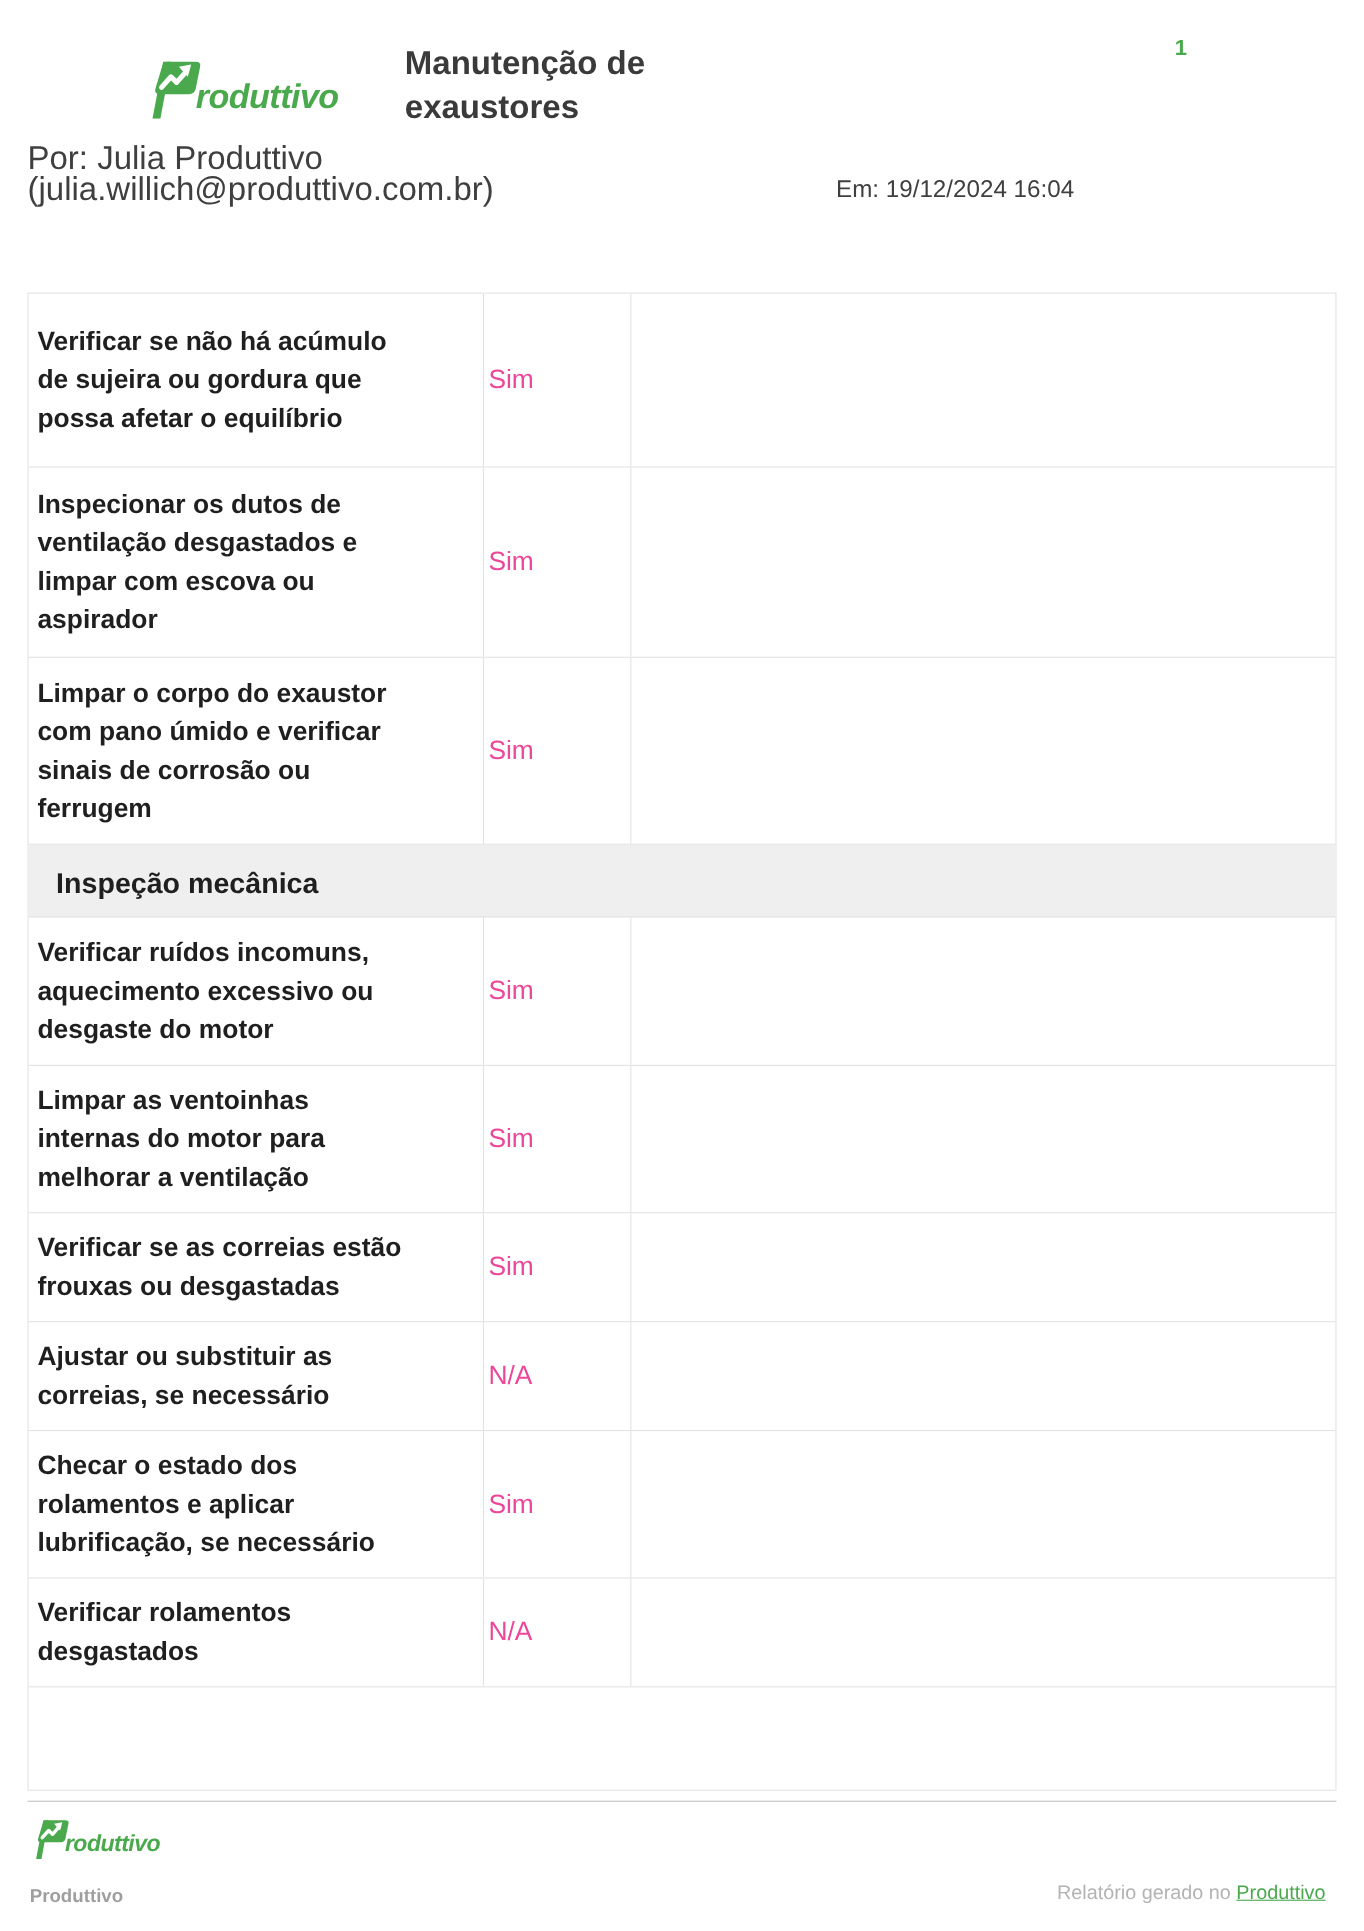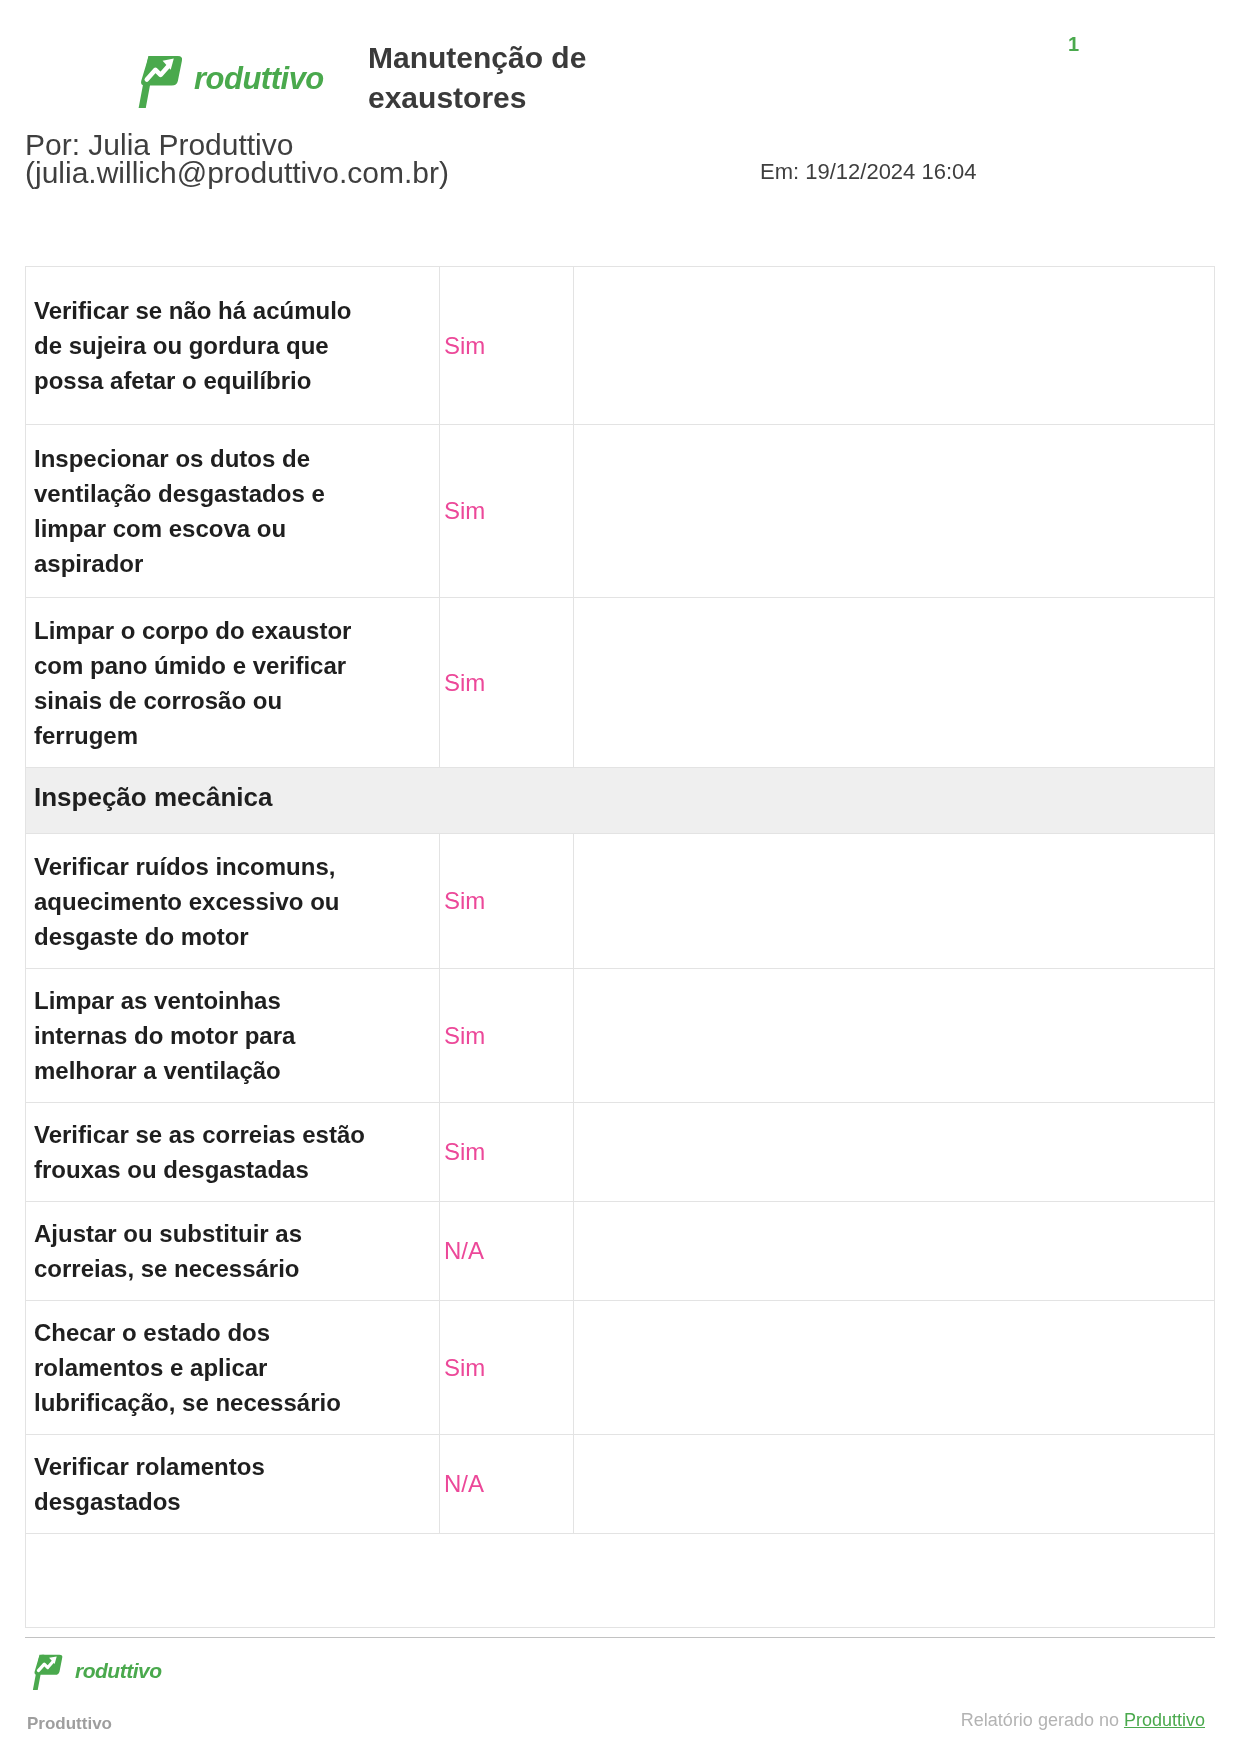--- a/index.html
+++ b/index.html
@@ -8,21 +8,21 @@
     --section-bg:#efefef;
     --text-dark:#2a2a2a;
     --muted-gray:#a6a6a6;
   }
   *{box-sizing:border-box;margin:0;padding:0;}
   html,body{background:#ffffff;}
   body{font-family:"Liberation Sans","DejaVu Sans",sans-serif;color:var(--text-dark);}
   .page{position:relative;width:1240px;height:1755px;background:#fff;overflow:hidden;}
 
   
-  .logo{position:absolute;display:flex;align-items:center;gap:16px;}
+  .logo{position:absolute;display:flex;align-items:flex-end;}
   .logo-header{left:130px;top:52px;}
   .logo-word{font-style:italic;font-weight:bold;color:var(--brand-green);letter-spacing:-0.5px;}
   .logo-header .logo-word{font-size:31px;margin-left:-8px;margin-bottom:2px;}
   .page-title{position:absolute;left:368px;top:38px;width:320px;text-align:left;
     font-size:30px;line-height:40px;font-weight:bold;color:#3a3a3a;}
   .page-number{position:absolute;left:1068px;top:33px;font-size:20px;font-weight:bold;
     color:var(--brand-green);}
   .meta{position:absolute;left:25px;top:131px;font-size:30px;line-height:28px;color:#3f3f3f;}
   .meta-date{position:absolute;left:760px;top:159px;font-size:22px;color:#3f3f3f;}
 
@@ -30,21 +30,21 @@
   .report{position:absolute;left:25px;top:266px;width:1190px;
     border:1px solid var(--table-border);}
   .trow{display:flex;border-bottom:1px solid var(--table-border);gap:16px;}
   .trow:last-child{border-bottom:none;}
   .cell{display:flex;align-items:center;}
   .cell.q{width:397px;padding:14px 44px 14px 8px;font-size:24px;line-height:35px;
     font-weight:bold;color:#1f1f1f;}
   .cell.a{width:118px;padding:8px 4px;font-size:24px;color:#ec4899;
     border-left:1px solid var(--table-border);}
   .cell.obs{flex:1;border-left:1px solid var(--table-border);}
-  .trow.section{background:var(--section-bg);min-height:66px;align-items:flex-start;}
+  .trow.section{background:var(--section-bg);min-height:66px;align-items:flex-end;padding-left:17px;}
   .section-label{padding:14px 8px;font-size:26px;font-weight:bold;color:#1f1f1f;}
   .row-0{min-height:158px;} .row-1{min-height:173px;} .row-2{min-height:170px;}
   .row-4{min-height:135px;} .row-5{min-height:131px;} .row-6{min-height:92px;}
   .row-7{min-height:97px;}  .row-8{min-height:131px;} .row-9{min-height:94px;}
   .table-empty{min-height:93px;}
 
   
   .footer-divider{position:absolute;left:25px;top:1637px;width:1190px;height:0;
     border-top:1px solid #c2c2c2;}
   .logo-footer{left:27px;top:1652px;}

